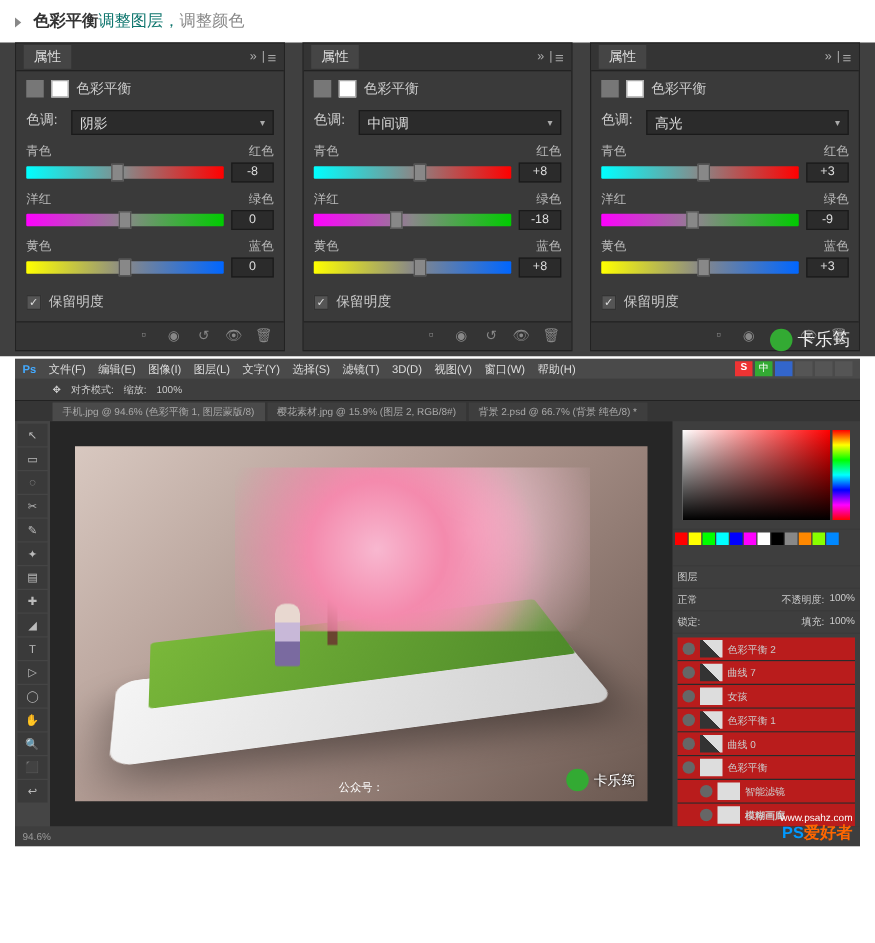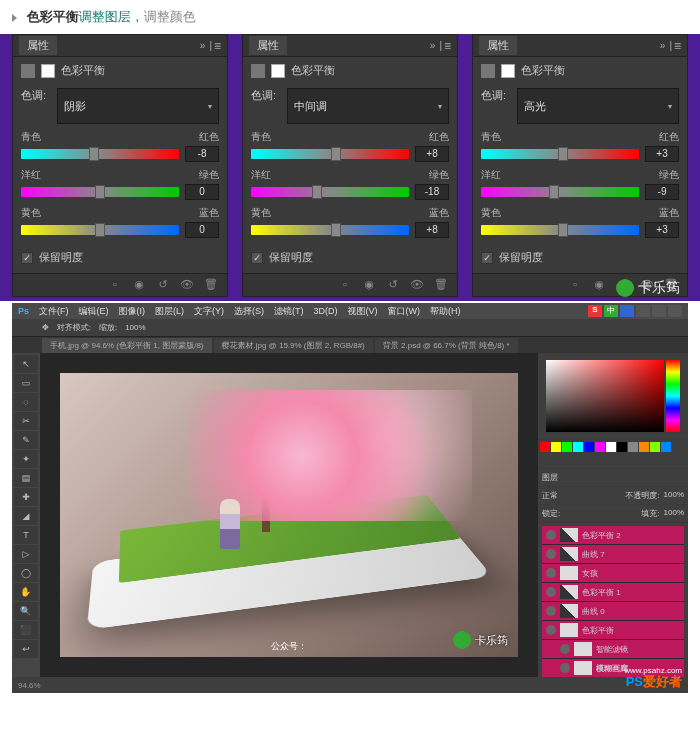--- a/index.html
+++ b/index.html
@@ -2,33 +2,33 @@
 <html><head>
 <meta charset="utf-8">
 <style>
 *{margin:0;padding:0;box-sizing:border-box;font-family:"Microsoft YaHei",sans-serif}
 body{background:#fff;width:700px}
 .header{padding:8px 12px;font-size:13px;color:#333}
 .header .t1{color:#333;font-weight:600}
 .header .t2{color:#0f766e}
 .header .t3{color:#888}
 .tri{display:inline-block;width:0;height:0;border-top:4px solid transparent;border-bottom:4px solid transparent;border-left:5px solid #888;margin-right:6px;vertical-align:middle}
-.panels-row{display:flex;gap:14px;padding:0 12px 4px;background:#4c1d95}
+.panels-row{display:flex;gap:14px;padding:0 12px 4px;background:#404040}
 .panel{flex:1;background:#3a3a3a;color:#ccc;font-size:11px;display:flex;flex-direction:column;border:1px solid #222}
 .panel-tabs{display:flex;align-items:center;background:#343434;height:22px;padding:0 6px;border-bottom:1px solid #222}
 .panel-tabs .tab{font-size:11px;color:#ddd;padding:2px 8px;background:#454545}
 .panel-tabs .spacer{flex:1}
 .panel-tabs .chev{font-size:10px;color:#aaa;margin:0 2px}
 .panel-tabs .menu{font-size:12px;color:#aaa}
 .panel-title{display:flex;align-items:center;gap:6px;padding:6px 8px}
 .panel-title .ic{width:14px;height:14px;background:#777;display:inline-block}
 .panel-title .ic2{width:14px;height:14px;background:#fff;display:inline-block;border:1px solid #aaa}
 .row{display:flex;align-items:flex-start;padding:4px 8px;gap:6px}
 .row label{font-size:11px;color:#ccc;min-width:30px}
-.sel{flex:1;background:#2b2b2b;border:1px solid #1a1a1a;color:#ddd;font-size:11px;height:36px;display:flex;align-items:center;padding:0 6px;justify-content:space-between}
+.sel{flex:1;background:#2b2b2b;border:1px solid #1a1a1a;color:#ddd;font-size:11px;height:20px;display:flex;align-items:center;padding:0 6px;justify-content:space-between}
 .sel .dd{font-size:8px;color:#aaa}
 .slider-row{padding:2px 8px 4px}
 .slider-labels{display:flex;justify-content:space-between;font-size:10px;color:#bbb;margin-bottom:2px}
 .slider-track{display:flex;align-items:center;gap:6px}
 .track{flex:1;height:10px;position:relative;border-radius:1px}
 .track .thumb{position:absolute;top:-2px;width:10px;height:14px;background:#888;border:1px solid #555;transform:translateX(-50%)}
 .val{width:34px;height:16px;background:#2b2b2b;border:1px solid #1a1a1a;color:#ddd;font-size:10px;text-align:center;line-height:14px}
 .g-cr{background:linear-gradient(90deg,#0ff,#888,#f00)}
 .g-mg{background:linear-gradient(90deg,#f0f,#888,#0c0)}
 .g-yb{background:linear-gradient(90deg,#ff0,#888,#06f)}
@@ -58,21 +58,21 @@
 .girl{position:absolute;left:35%;bottom:38%;width:20px;height:50px;background:linear-gradient(#e8d8d0 0 30%,#c8b8d8 30% 60%,#7a6aa0 60%);border-radius:8px 8px 2px 2px}
 .right-panels{width:150px;background:#3a3a3a;display:flex;flex-direction:column;gap:1px}
 .rp{background:#3e3e3e;padding:3px 4px;font-size:8px}
 .color-picker{height:80px;display:flex;gap:2px;padding:4px}
 .cp-main{flex:1;background:linear-gradient(to right,#fff,#f00);position:relative}
 .cp-main::after{content:"";position:absolute;inset:0;background:linear-gradient(to top,#000,transparent)}
 .cp-hue{width:14px;background:linear-gradient(#f00,#ff0,#0f0,#0ff,#00f,#f0f,#f00)}
 .swatches{height:28px;display:flex;flex-wrap:wrap;gap:1px;padding:2px}
 .swatches span{width:10px;height:10px}
 .layers{flex:1;overflow:hidden}
-.layer{display:flex;align-items:center;gap:4px;padding:2px 4px;background:#be185d;border-bottom:1px solid #2a2a2a;font-size:8px}
+.layer{display:flex;align-items:center;gap:4px;padding:2px 4px;background:#b91c1c;border-bottom:1px solid #2a2a2a;font-size:8px}
 .layer .eye{width:10px;height:10px;background:#666;border-radius:50%}
 .layer .th{width:18px;height:14px;background:#ddd}
 .layer .th.adj{background:linear-gradient(45deg,#333 50%,#ddd 50%)}
 .ps-status{height:16px;background:#3e3e3e;font-size:8px;padding:0 6px;display:flex;align-items:center;color:#999}
 .wm2{position:absolute;right:10px;bottom:8px;color:#fff;font-size:11px;display:flex;align-items:center;gap:4px;text-shadow:0 0 3px #000}
 .wm3{position:absolute;right:6px;bottom:2px;font-size:13px;color:#f60;font-weight:bold}
 .wm3 .p{color:#09f}
 .url{position:absolute;right:6px;bottom:18px;font-size:8px;color:#fff}
 .top-right-icons{position:absolute;right:6px;top:0;display:flex;gap:2px;height:16px;align-items:center}
 .top-right-icons span{width:14px;height:12px;font-size:8px;text-align:center}

